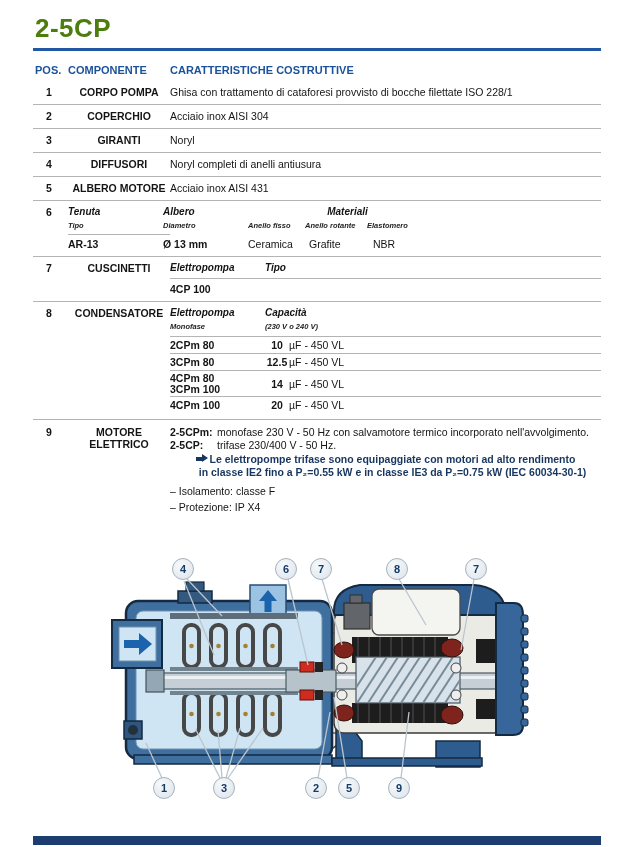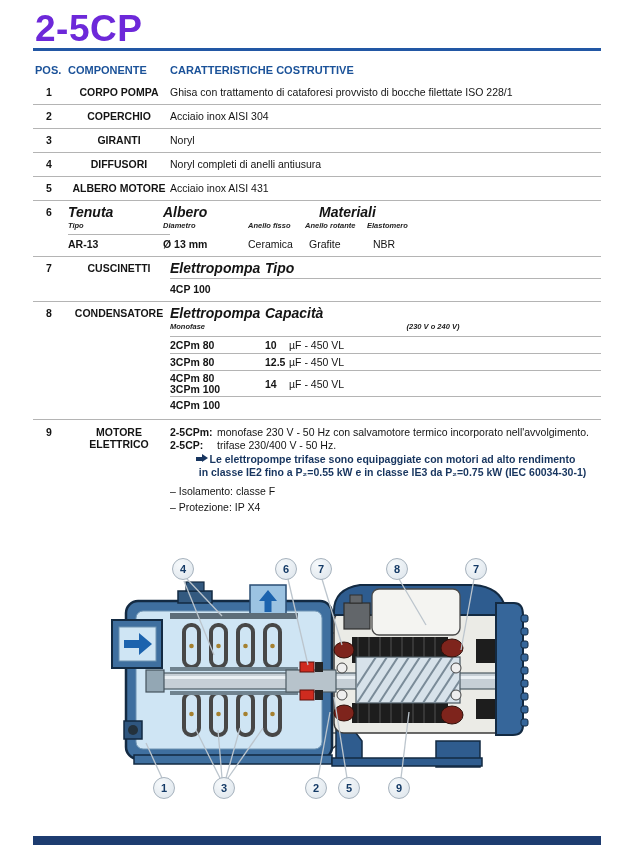--- a/index.html
+++ b/index.html
@@ -1,40 +1,40 @@
 <!DOCTYPE html>
 <html><head>
 <meta charset="utf-8">
 <style>
   html,body{margin:0;padding:0;background:#fff;}
   #page{position:relative;width:634px;height:847px;overflow:hidden;background:#fff;
         font-family:"Liberation Sans",sans-serif;color:#141414;}
   .content{margin:0 33px;}
-  #title{margin:12px 0 0 2px;font-size:37px;line-height:33px;font-weight:bold;
-         color:#6d28d9;letter-spacing:.5px;}
+  #title{margin:12px 0 0 2px;font-size:26px;line-height:33px;font-weight:bold;
+         color:#4d7c0f;letter-spacing:.5px;}
   .rule{height:3px;background:#2257a4;margin-top:3px;}
   
   .thead{display:grid;grid-template-columns:35px 102px 1fr;padding:13px 0 5px;
          color:#1b5299;font-size:11px;font-weight:bold;}
   .thead .pos{padding-left:2px;}
   .trow{display:grid;grid-template-columns:35px 102px 1fr;padding:5px 0 6px;
         border-bottom:1px solid #b4b4b4;font-size:10.5px;line-height:12px;}
   .pos{padding-left:13px;font-weight:bold;}
   .comp{font-weight:bold;text-align:center;}
   .b{font-weight:bold;}
-  .subhdr{font-size:14px;font-style:italic;font-weight:bold;}
+  .subhdr{font-size:10px;font-style:italic;font-weight:bold;}
   .subsm{font-size:7.5px;font-style:italic;font-weight:bold;color:#222;}
   .g67{display:grid;grid-template-columns:95px 85px 57px 62px 80px;}
   .materiali{grid-column:3/6;text-align:center;}
   .g78{display:grid;grid-template-columns:95px 1fr;}
   .sep{border-bottom:1px solid #b4b4b4;}
   .models div{line-height:10.5px;}
   .vcenter{display:flex;align-items:center;}
   .caprow{padding:2px 0;}
-  .capnum{display:inline-block;min-width:24px;font-weight:bold;}
+  .capnum{display:inline-block;min-width:24px;font-weight:bold;text-align:center;}
   .mot-line{display:grid;grid-template-columns:47px 1fr;line-height:12.5px;}
   .note{color:#17355f;font-weight:bold;margin-top:2px;line-height:12.5px;text-align:center;}
   .note .ind{padding-left:14px;}
   .arrow-ic{display:inline-block;position:relative;width:12px;height:9px;margin-right:2px;}
   .arrow-ic:before{content:"";position:absolute;left:0;top:3px;width:6px;height:3.5px;background:#17355f;}
   .arrow-ic:after{content:"";position:absolute;left:6px;top:0;width:0;height:0;
       border-top:4.8px solid transparent;border-bottom:4.8px solid transparent;border-left:6px solid #17355f;}
   .dash{line-height:12.5px;margin-top:3px;}
   
   #diagram{position:absolute;left:0;top:545px;width:634px;height:262px;}
@@ -129,21 +129,21 @@
       <div class="pos">8</div>
       <div class="comp">CONDENSATORE</div>
       <div>
         <div class="g78 sep" style="padding-bottom:3px;">
           <div>
             <div class="subhdr">Elettropompa</div>
             <div class="subsm" style="margin-top:2px;">Monofase</div>
           </div>
           <div>
             <div class="subhdr">Capacità</div>
-            <div class="subsm" style="margin-top:2px;text-align:center;">(230 V o 240 V)</div>
+            <div class="subsm" style="margin-top:2px;">(230 V o 240 V)</div>
           </div>
         </div>
         <div class="g78 sep caprow">
           <div class="b">2CPm 80</div>
           <div><span class="capnum">10</span><span>µF - 450 VL</span></div>
         </div>
         <div class="g78 sep caprow">
           <div class="b">3CPm 80</div>
           <div><span class="capnum">12.5</span><span>µF - 450 VL</span></div>
         </div>
@@ -152,20 +152,21 @@
             <div>4CPm 80</div>
             <div>3CPm 100</div>
           </div>
           <div class="vcenter">
               <span class="capnum">14</span>
               <span>µF - 450 VL</span>
             </div>
         </div>
         <div class="g78 caprow">
           <div class="b">4CPm 100</div>
+          <div><span class="capnum">20</span><span>µF - 450 VL</span></div>
         </div>
       </div>
     </div>
 
     <div class="trow" style="border-bottom:none;padding-top:6px;">
       <div class="pos">9</div>
       <div class="comp">MOTORE ELETTRICO</div>
       <div>
         <div class="mot-line">
           <span class="b">2-5CPm:</span>

